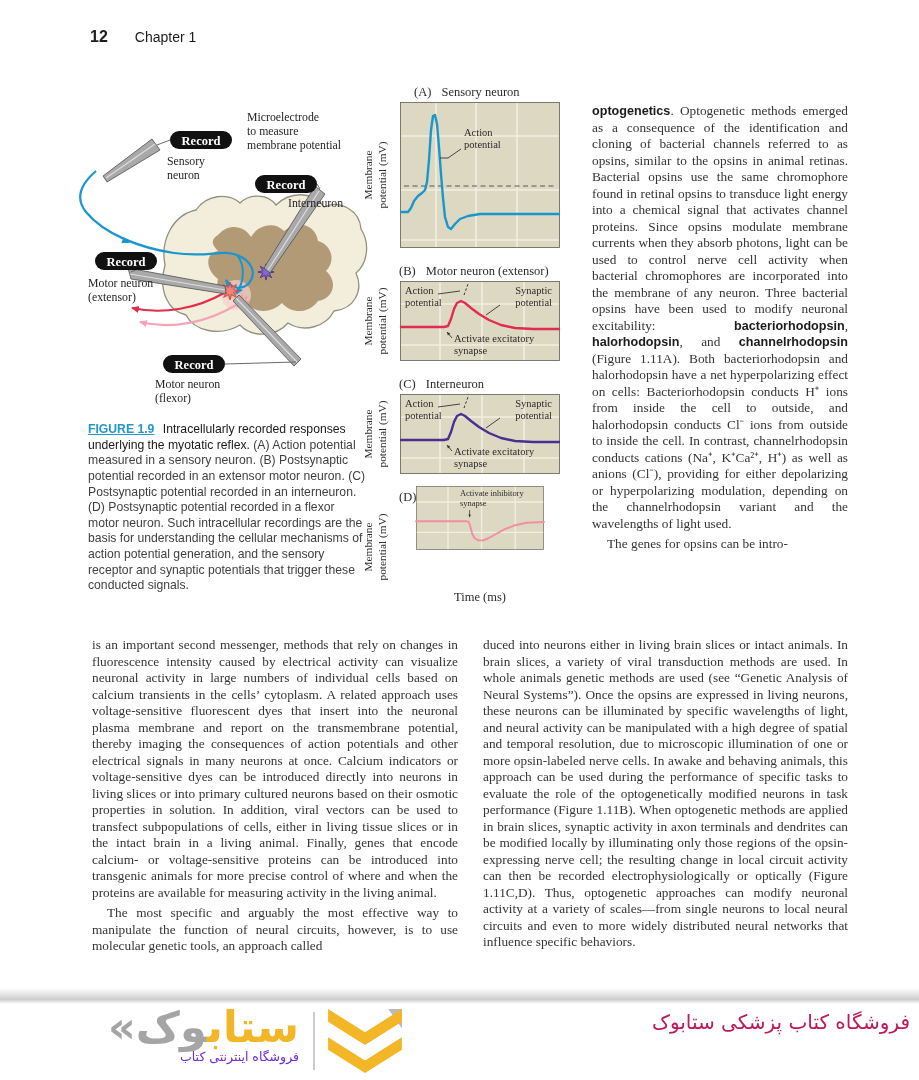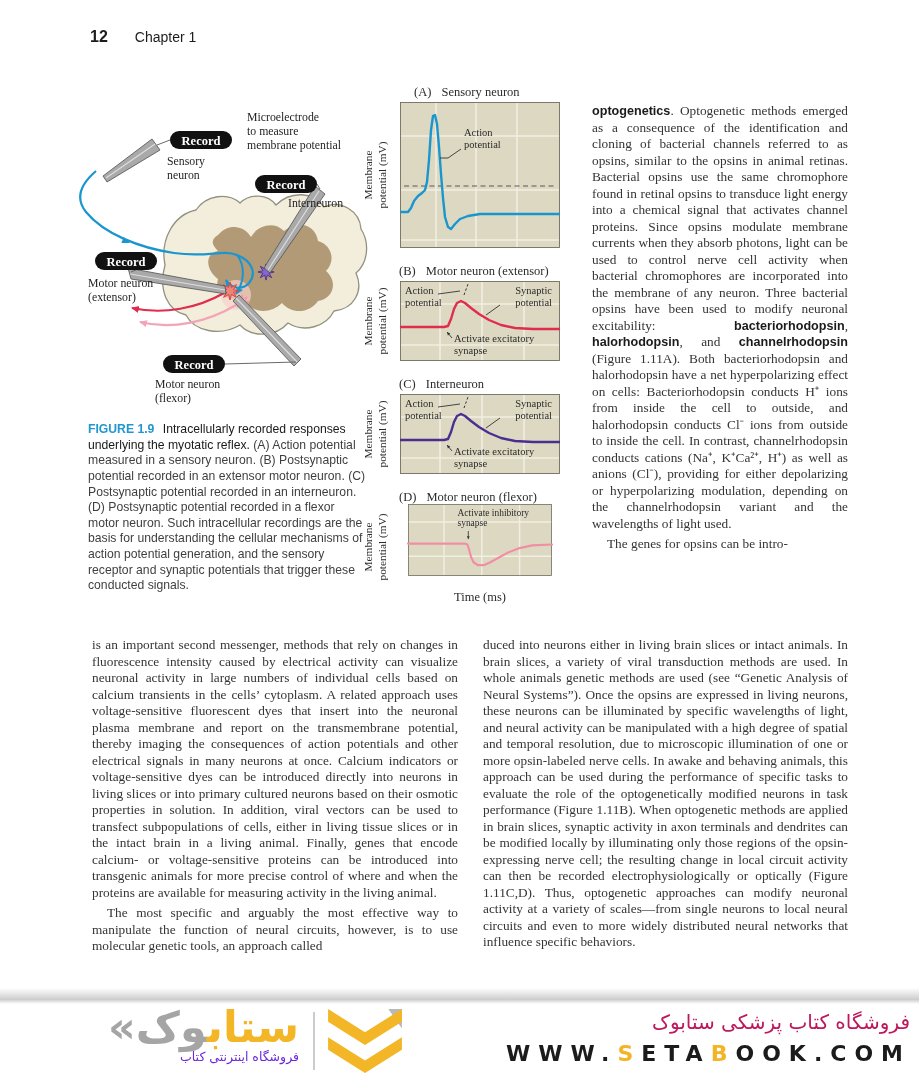--- a/index.html
+++ b/index.html
@@ -7,21 +7,21 @@
         font-family:"Liberation Serif",serif;color:#353535;}
   
   .hdr{position:absolute;left:90px;top:28px;font-family:"Liberation Sans",sans-serif;color:#1c1c1c;}
   .hdr .num{font-weight:bold;font-size:16px;}
   .hdr .chap{font-size:14px;margin-left:27px;text-align:center;}
   
   .diagram{position:absolute;left:70px;top:95px;width:302px;height:312px;}
   
   .caption{position:absolute;left:88px;top:410px;width:278px;font-family:"Liberation Sans",sans-serif;
            font-size:12.2px;line-height:15.6px;color:#3f3f3f;}
-  .caption .figlabel{color:#2196cf;font-weight:bold;margin-right:5px;}
+  .caption .figlabel{color:#2196cf;font-weight:bold;margin-right:5px;text-decoration:underline;}
   .caption .figtitle{font-weight:normal;color:#191919;}
   
   .plot-title{position:absolute;font-size:12.5px;color:#2b2b2b;}
   .plot-title .plbl{margin-right:7px;}
   .plot-host{position:absolute;left:400px;width:160px;}
   .plot-host svg{display:block;width:100%;height:100%;}
   .ylab{position:absolute;transform:rotate(-90deg);transform-origin:0 0;text-align:center;
         font-size:11.3px;line-height:13.5px;color:#2b2b2b;}
   .xlab{position:absolute;left:400px;width:160px;text-align:center;font-size:12.5px;color:#2b2b2b;}
   
@@ -215,21 +215,21 @@
     </div>
 
   <div class="plot-title" style="left:399px;top:490px">
     <span class="plbl">(D)</span>
     <span>Motor neuron (flexor)</span>
   </div>
   <div class="ylab" style="left:362px;top:587px;width:80px">
     <div>Membrane</div>
     <div>potential (mV)</div>
   </div>
-  <div class="plot-host" style="top:504px;height:72px">
+  <div class="plot-host" style="top:486px;height:64px">
       <svg viewBox="0 0 160 80">
         <rect x="0.5" y="0.5" width="159" height="79" fill="#ddd8c2" stroke="#6e6e60" stroke-width="0.9"></rect>
         <line x1="40" y1="1" x2="40" y2="79" stroke="#f2efe1" stroke-width="1.6"></line>
         <line x1="82" y1="1" x2="82" y2="79" stroke="#f2efe1" stroke-width="1.6"></line>
         <line x1="124" y1="1" x2="124" y2="79" stroke="#f2efe1" stroke-width="1.6"></line>
         <line x1="1" y1="20" x2="159" y2="20" stroke="#f2efe1" stroke-width="1.6"></line>
         <line x1="1" y1="58" x2="159" y2="58" stroke="#f2efe1" stroke-width="1.6"></line>
         <polyline points="0,44 63,44 66,45 68,51 70,59 73,65 78,68 84,68 91,65 100,60 111,54 124,49 138,46 160,45" fill="none" stroke="#f08fa4" stroke-width="2.4" stroke-linejoin="round" stroke-linecap="round"></polyline>
         <polyline points="67,30 67,39" fill="none" stroke="#333" stroke-width="0.9"></polyline>
         <polygon points="67,39 65.43412407719957,35.758390431530366 68.56587592280043,35.758390431530366" fill="#333"></polygon>
@@ -261,16 +261,15 @@
     </div>
     <div class="logo-divider"></div>
     <div class="emblem">
       <svg viewBox="0 0 76 70" width="74" height="68">
         <polygon points="62,0 76,0 76,20" fill="#b9b9b9"></polygon>
         <polygon points="0,0 38,24 76,0 76,13 38,37 0,13" fill="#f2b626"></polygon>
         <polygon points="0,29 38,53 76,29 76,42 38,66 0,42" fill="#f2b626"></polygon>
       </svg>
     </div>
     <div class="fa-title">فروشگاه کتاب پزشکی ستابوک</div>
-    <div class="url"><span>WWW.</span><span class="y">S</span><span>ETA</span><span class="y">B</span><span>OOK.COM</span></div>
   </div>
 
 </div>
 
 </body></html>

